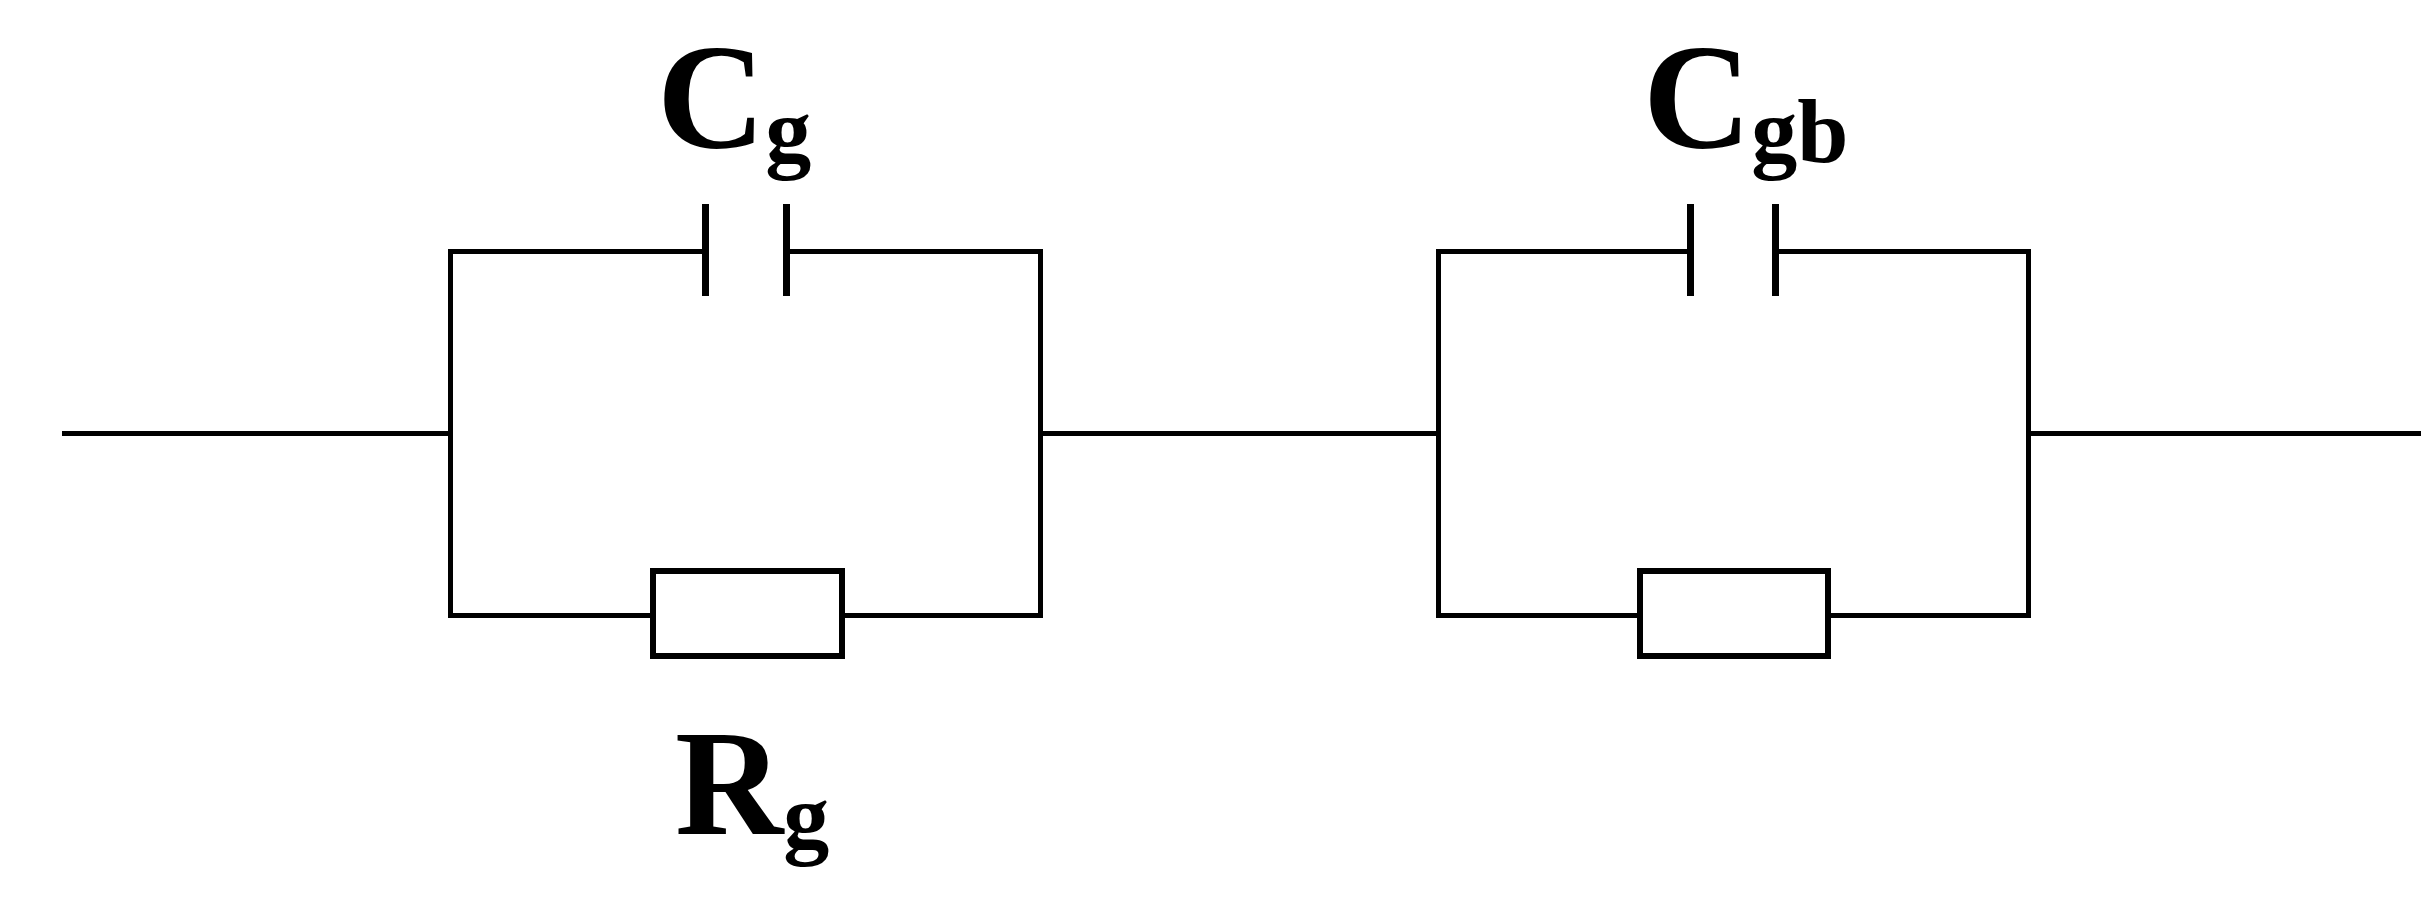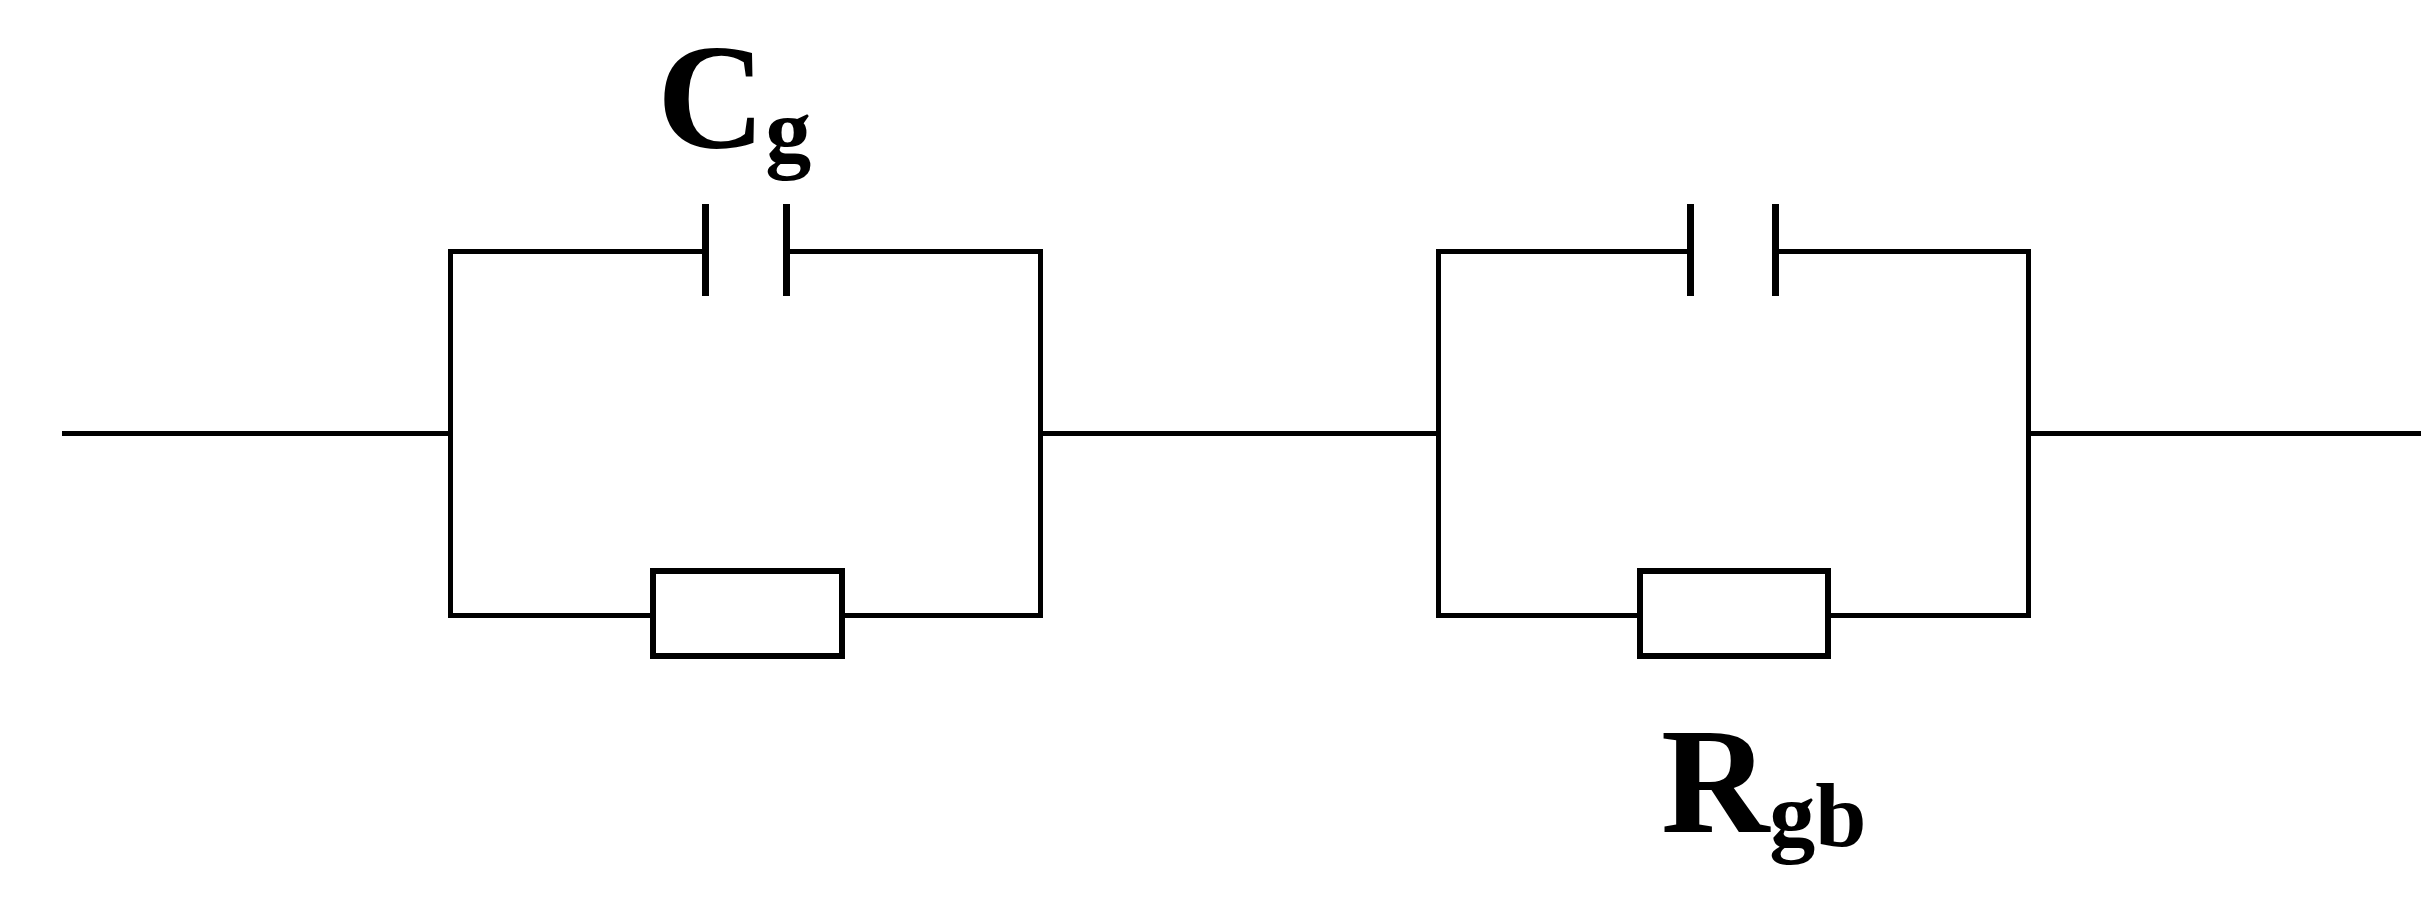--- a/index.html
+++ b/index.html
@@ -64,30 +64,33 @@
   <div class="hline" style="left:816px; top:613px; width:198px;"></div>
 
   <div class="plate" style="left:673px; top:204px;"></div>
   <div class="plate" style="left:754px; top:204px;"></div>
 
   <div class="rbox" style="left:621px; top:568px; width:195px; height:91px;"></div>
 
   <div class="lbl" style="left:628px; top:22px;">
     <span>C</span><span class="sub">g</span>
   </div>
+  <div class="lbl" style="left:646px; top:708px;">
+    <span>R</span><span class="sub">g</span>
+  </div>
 
   <div class="vline" style="left:1407px; top:249px; height:369px;"></div>
   <div class="vline" style="left:1997px; top:249px; height:369px;"></div>
   <div class="hline" style="left:1407px; top:249px; width:254px;"></div>
   <div class="hline" style="left:1747px; top:249px; width:255px;"></div>
   <div class="hline" style="left:1407px; top:613px; width:201px;"></div>
   <div class="hline" style="left:1801px; top:613px; width:201px;"></div>
 
   <div class="plate" style="left:1658px; top:204px;"></div>
   <div class="plate" style="left:1743px; top:204px;"></div>
 
   <div class="rbox" style="left:1608px; top:568px; width:194px; height:91px;"></div>
 
-  <div class="lbl" style="left:1632px; top:706px;">
-    <span>R</span><span class="sub">gb</span>
+  <div class="lbl" style="left:1614px; top:22px;">
+    <span>C</span><span class="sub">gb</span>
   </div>
 
 </div>
 
 </body></html>

